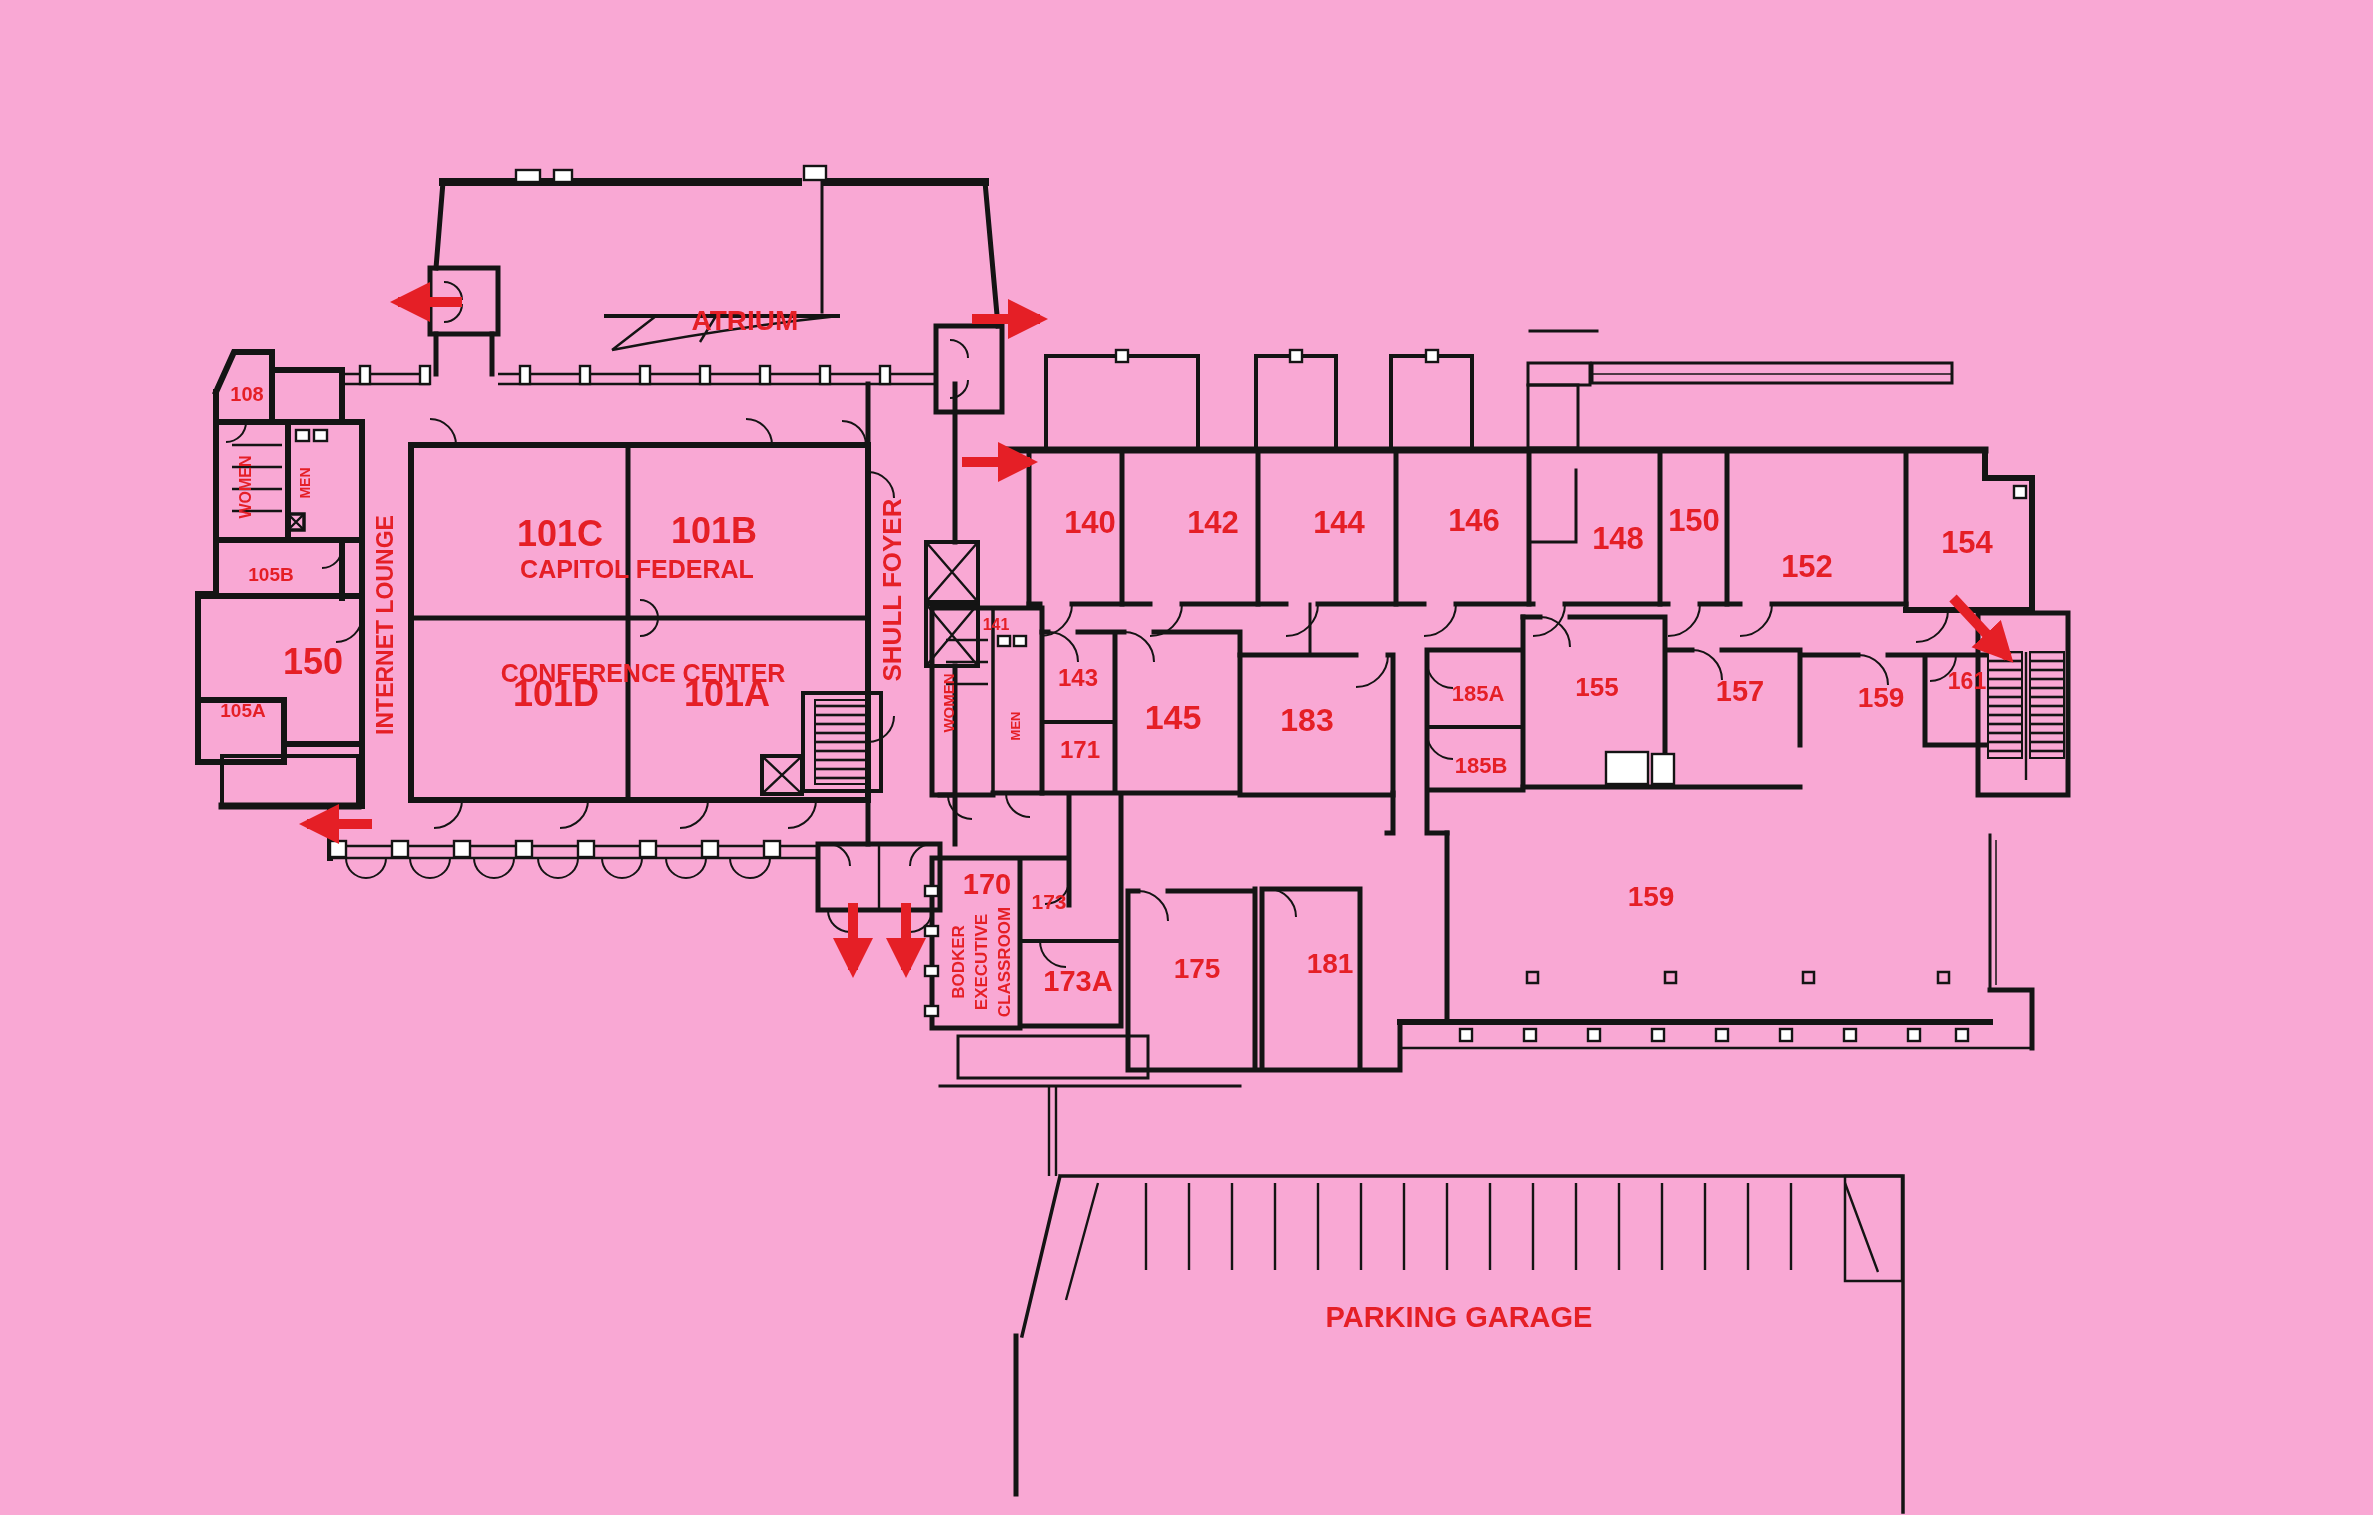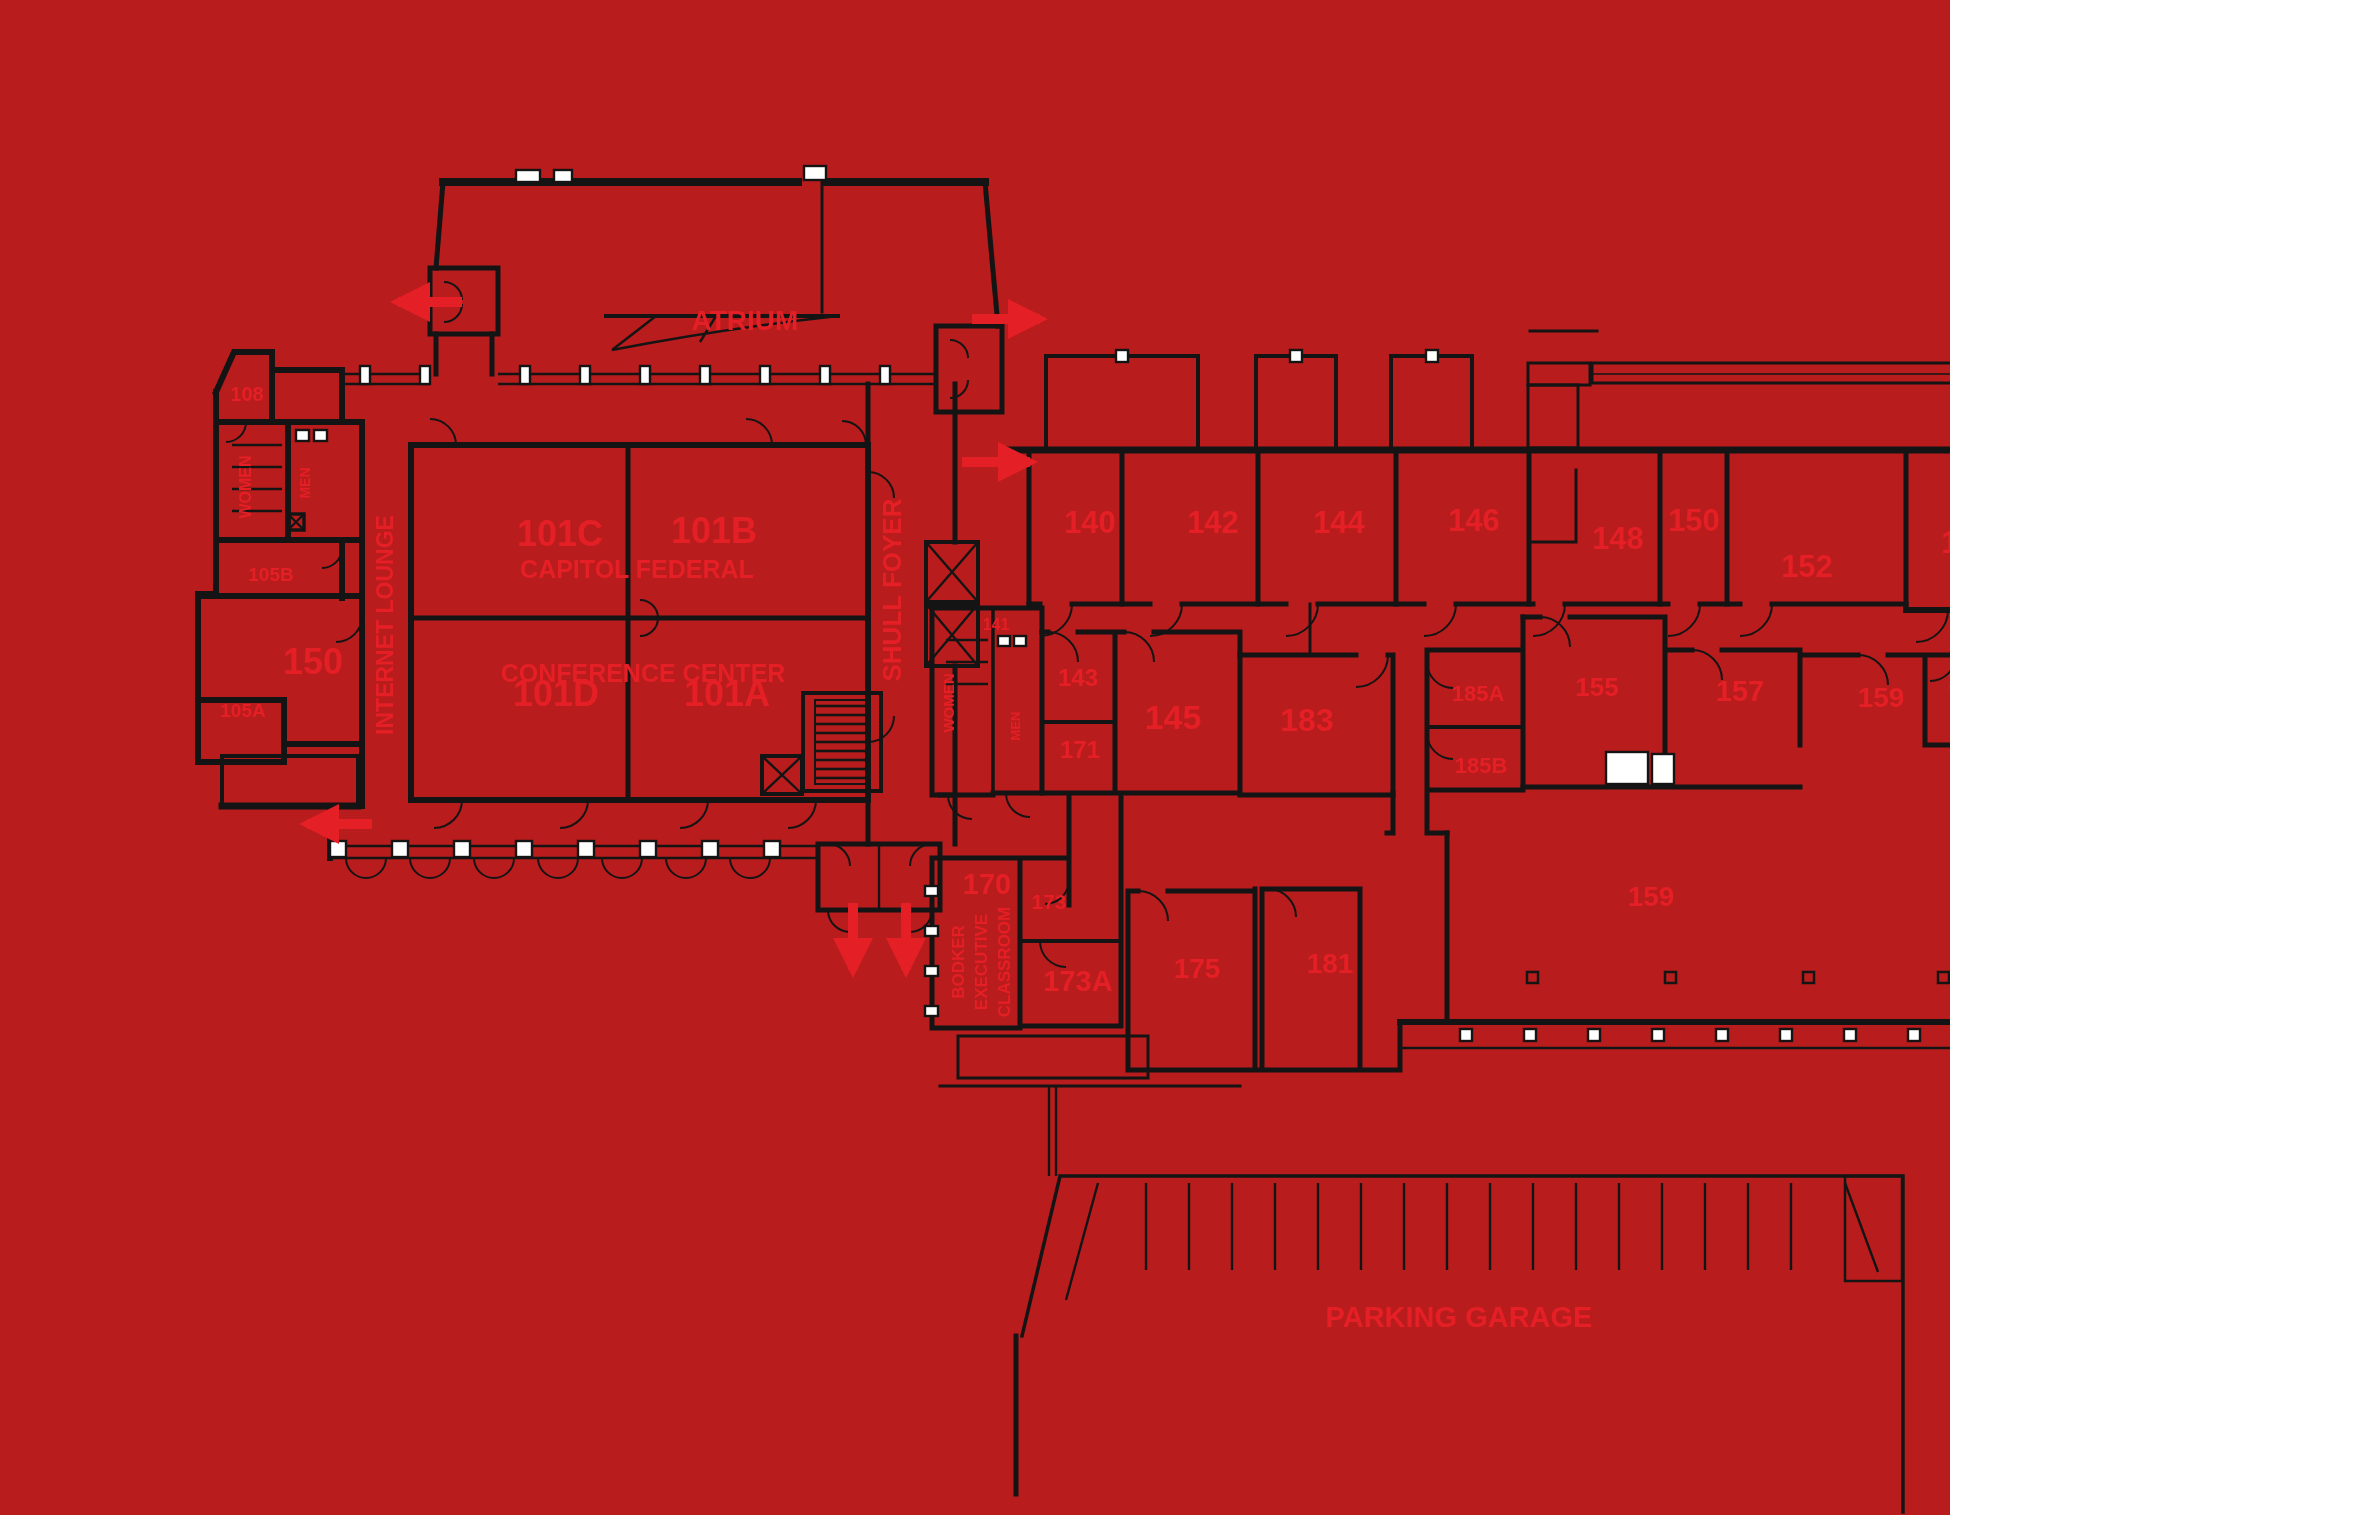--- a/index.html
+++ b/index.html
@@ -1,16 +1,16 @@
 <!DOCTYPE html>
 <html><head>
 <meta charset="utf-8">
 <style>
   html,body{margin:0;padding:0;background:#ffffff;}
-  .page{position:relative;width:1950px;height:1515px;background:#b91c1c;overflow:hidden;}
+  .page{position:relative;width:2373px;height:1515px;background:#f9a8d4;overflow:hidden;}
   svg{display:block;}
   .w{stroke:#141414;fill:none;stroke-linecap:square;}
   .door{stroke:#141414;fill:none;stroke-width:2;}
   .thin{stroke:#141414;fill:none;stroke-width:2.4;}
   .tick{stroke:#141414;fill:#ffffff;stroke-width:2.4;}
   #labels-layer text{font-family:"Liberation Sans",sans-serif;font-weight:700;text-anchor:middle;}
   #arrows-layer line{stroke-linecap:butt;}
 </style>
 </head>
 <body>

